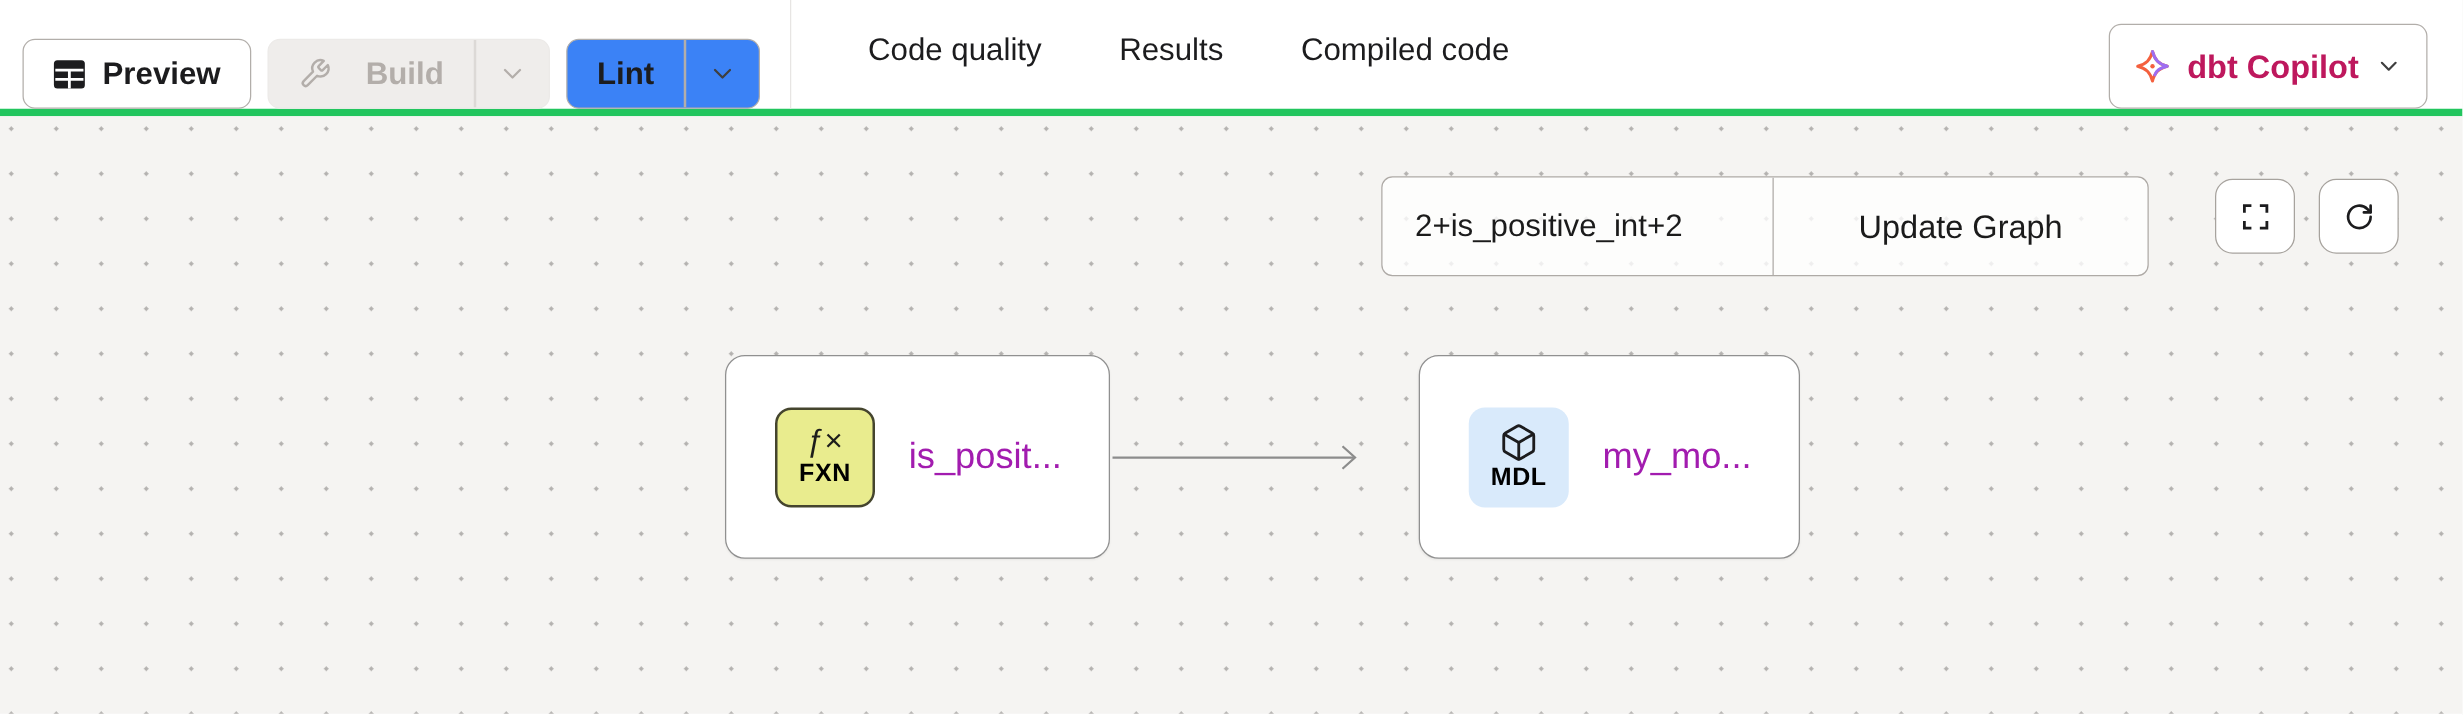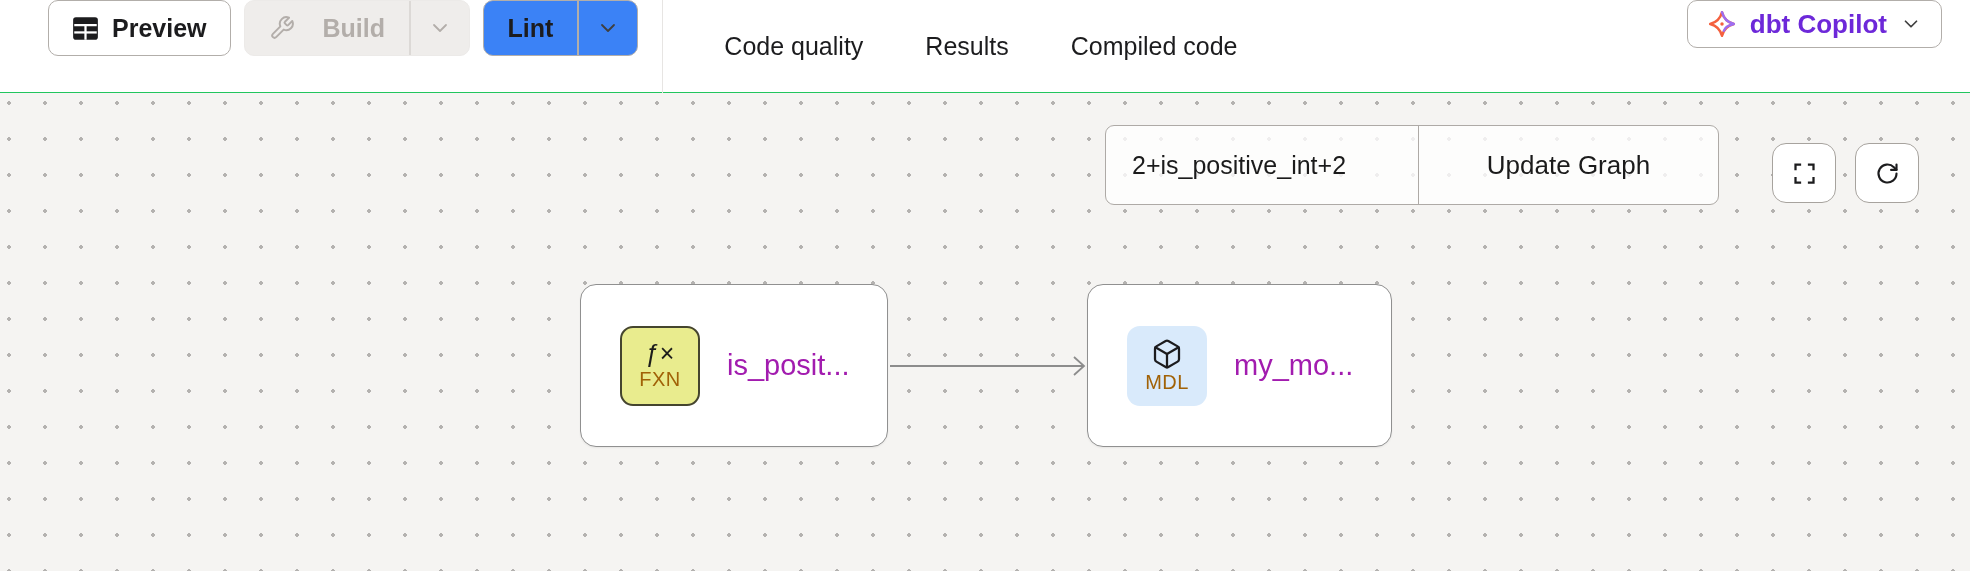--- a/index.html
+++ b/index.html
@@ -7,24 +7,23 @@
   body {
     font-family: "Liberation Sans", sans-serif;
     color: #1c1c1e;
     background: #fff;
   }
 
   
   .header {
     height: 93px;
     background: #ffffff;
-    border-bottom: 1px solid #22c55e;
-    display: flex;
-    align-items: flex-start;
-    padding-left: 30px;
+    border-bottom: 6px solid #22c55e;
+    display: flex;
+    align-items: flex-end;
   }
   .toolbar {
     display: flex;
     align-items: center;
     gap: 13px;
     padding-left: 18px;
     flex: 0 0 auto;
   }
   .btn {
     height: 56px;
@@ -97,51 +96,51 @@
     display: block;
     position: absolute;
     left: 6px; right: 6px; bottom: 0;
     height: 5px;
     border-radius: 2px 2px 0 0;
     background: #8f8882;
   }
   .copilot-btn {
     margin-left: auto;
     margin-right: 28px;
-    height: 48px;
+    height: 68px;
     display: inline-flex;
     align-items: center;
     gap: 13px;
     background: #fff;
     border: 1.5px solid #b2aeaa;
     border-radius: 10px;
     padding: 0 19px;
     font-size: 26px;
     font-weight: 600;
-    color: #6d28d9;
+    color: #be185d;
     cursor: pointer;
     font-family: "Liberation Sans", sans-serif;
   }
 
   .icon { display: inline-flex; align-items: center; justify-content: center; }
   .icon svg { display: block; }
 
   
   .canvas {
     position: relative;
     height: 478px;
     background-color: #f5f4f2;
     background-image: radial-gradient(circle, #b4b2b0 1.6px, transparent 1.7px);
     background-size: 36px 36px;
     background-position: 27px 28px;
   }
 
   .selector-group {
     position: absolute;
-    left: 1105px; top: 32px;
+    left: 1105px; top: 48px;
     height: 80px;
     display: flex;
     align-items: stretch;
     border: 1.5px solid #aeaaa6;
     border-radius: 9px;
     background: rgba(255,255,255,0.78);
     overflow: hidden;
   }
   .selector-input {
     width: 312px;
@@ -189,21 +188,21 @@
     border: 1.5px solid #909090;
     border-radius: 16px;
     display: flex;
     align-items: center;
     padding-left: 39px;
     gap: 27px;
     cursor: pointer;
     box-shadow: 0 1px 2px rgba(0,0,0,0.06);
   }
   .node.n1 { left: 580px; }
-  .node.n2 { left: 1087px; width: 305px; }
+  .node.n2 { left: 1135px; width: 305px; }
 
   .badge {
     width: 80px; height: 80px;
     border-radius: 13px;
     display: flex;
     flex-direction: column;
     align-items: center;
     justify-content: center;
     flex: 0 0 auto;
   }
@@ -212,24 +211,24 @@
     border: 2px solid #45452e;
   }
   .badge.mdl { background: #d9eafb; }
   .badge .sym {
     font-size: 25px;
     line-height: 27px;
     color: #1d1d1b;
   }
   .badge .code {
     font-size: 20px;
-    font-weight: 400;
+    font-weight: 700;
     letter-spacing: 0.5px;
     line-height: 24px;
-    color: #a16207;
+    color: #000000;
   }
   .node-label {
     font-size: 29px;
     color: #a21caf;
     white-space: nowrap;
     overflow: hidden;
     text-overflow: ellipsis;
   }
 
   .edge-svg { position: absolute; left: 889px; top: 257px; }

